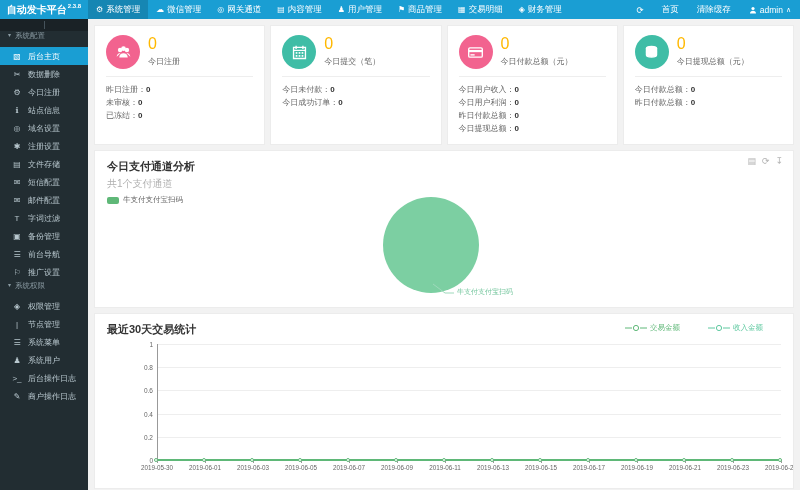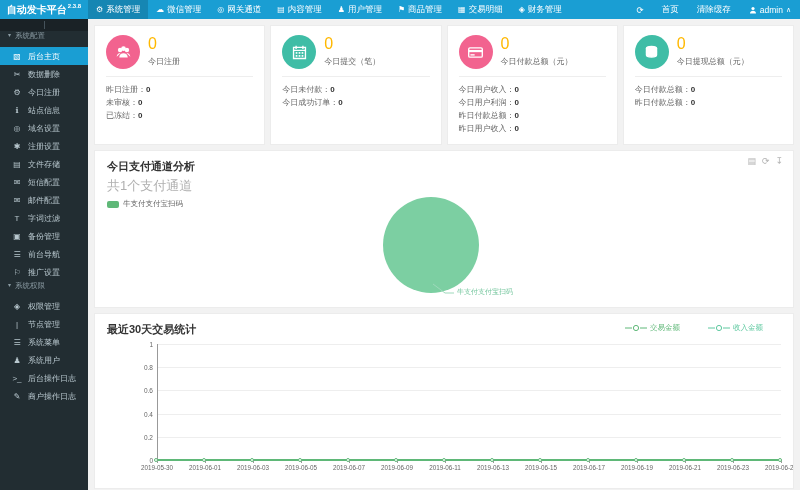--- a/index.html
+++ b/index.html
@@ -51,21 +51,21 @@
   .card-label { font-size:8px; color:#666; margin-top:3px; }
   .card-divider { border-top:1px solid #eee; margin:7px 0 6px; }
   .card-row { font-size:8px; color:#666; line-height:13px; white-space:nowrap; }
   .card-row b { color:#333; }
 
   
   .panel { background:#fff; border:1px solid #ececec; margin-top:5px; position:relative;
     padding:8px 12px; overflow:hidden; }
   .panel-title { font-size:11px; font-weight:bold; color:#333; }
   .pie-panel { height:158px; }
-  .pie-sub { font-size:13px; color:#b0b0b0; margin-top:3px; }
+  .pie-sub { font-size:10px; color:#b0b0b0; margin-top:3px; }
   .pie-legend { display:flex; align-items:center; gap:4px; margin-top:4px; }
   .pie-legend .swatch { width:12px; height:7px; border-radius:2px; }
   .pie-legend .txt { font-size:7.5px; color:#666; }
   .toolbox { position:absolute; right:10px; top:5px; display:flex; gap:6px; color:#b3b3b3;
     font-size:9px; }
   .toolbox span { cursor:pointer; }
   .pie-circle { position:absolute; left:288px; top:46px; width:96px; height:96px;
     border-radius:50%; }
   .pie-callout { position:absolute; left:336px; top:132px; display:flex; align-items:flex-end;
     gap:2px; }
@@ -292,21 +292,21 @@
           </span>
           <div>
             <div class="card-big">0</div>
             <div class="card-label">今日付款总额（元）</div>
           </div>
         </div>
         <div class="card-divider"></div>
         <div class="card-row"><span>今日用户收入</span>：<b>0</b></div>
         <div class="card-row"><span>今日用户利润</span>：<b>0</b></div>
         <div class="card-row"><span>昨日付款总额</span>：<b>0</b></div>
-        <div class="card-row"><span>昨日用户收入</span>：<b>0</b></div>
+        <div class="card-row"><span>今日提现总额</span>：<b>0</b></div>
       </div>
       <div class="card">
         <div class="card-top">
           <span class="icon-circle" style="background:#3fbda6">
             <svg viewBox="0 0 20 20" fill="none" stroke="#fff" stroke-width="1.5">
               <ellipse cx="10" cy="5" rx="6" ry="2.3"></ellipse>
               <path d="M4 5v4c0 1.3 2.7 2.3 6 2.3S16 10.3 16 9V5"></path>
               <path d="M4 9v4c0 1.3 2.7 2.3 6 2.3s6-1 6-2.3V9"></path>
             </svg>
           </span>

